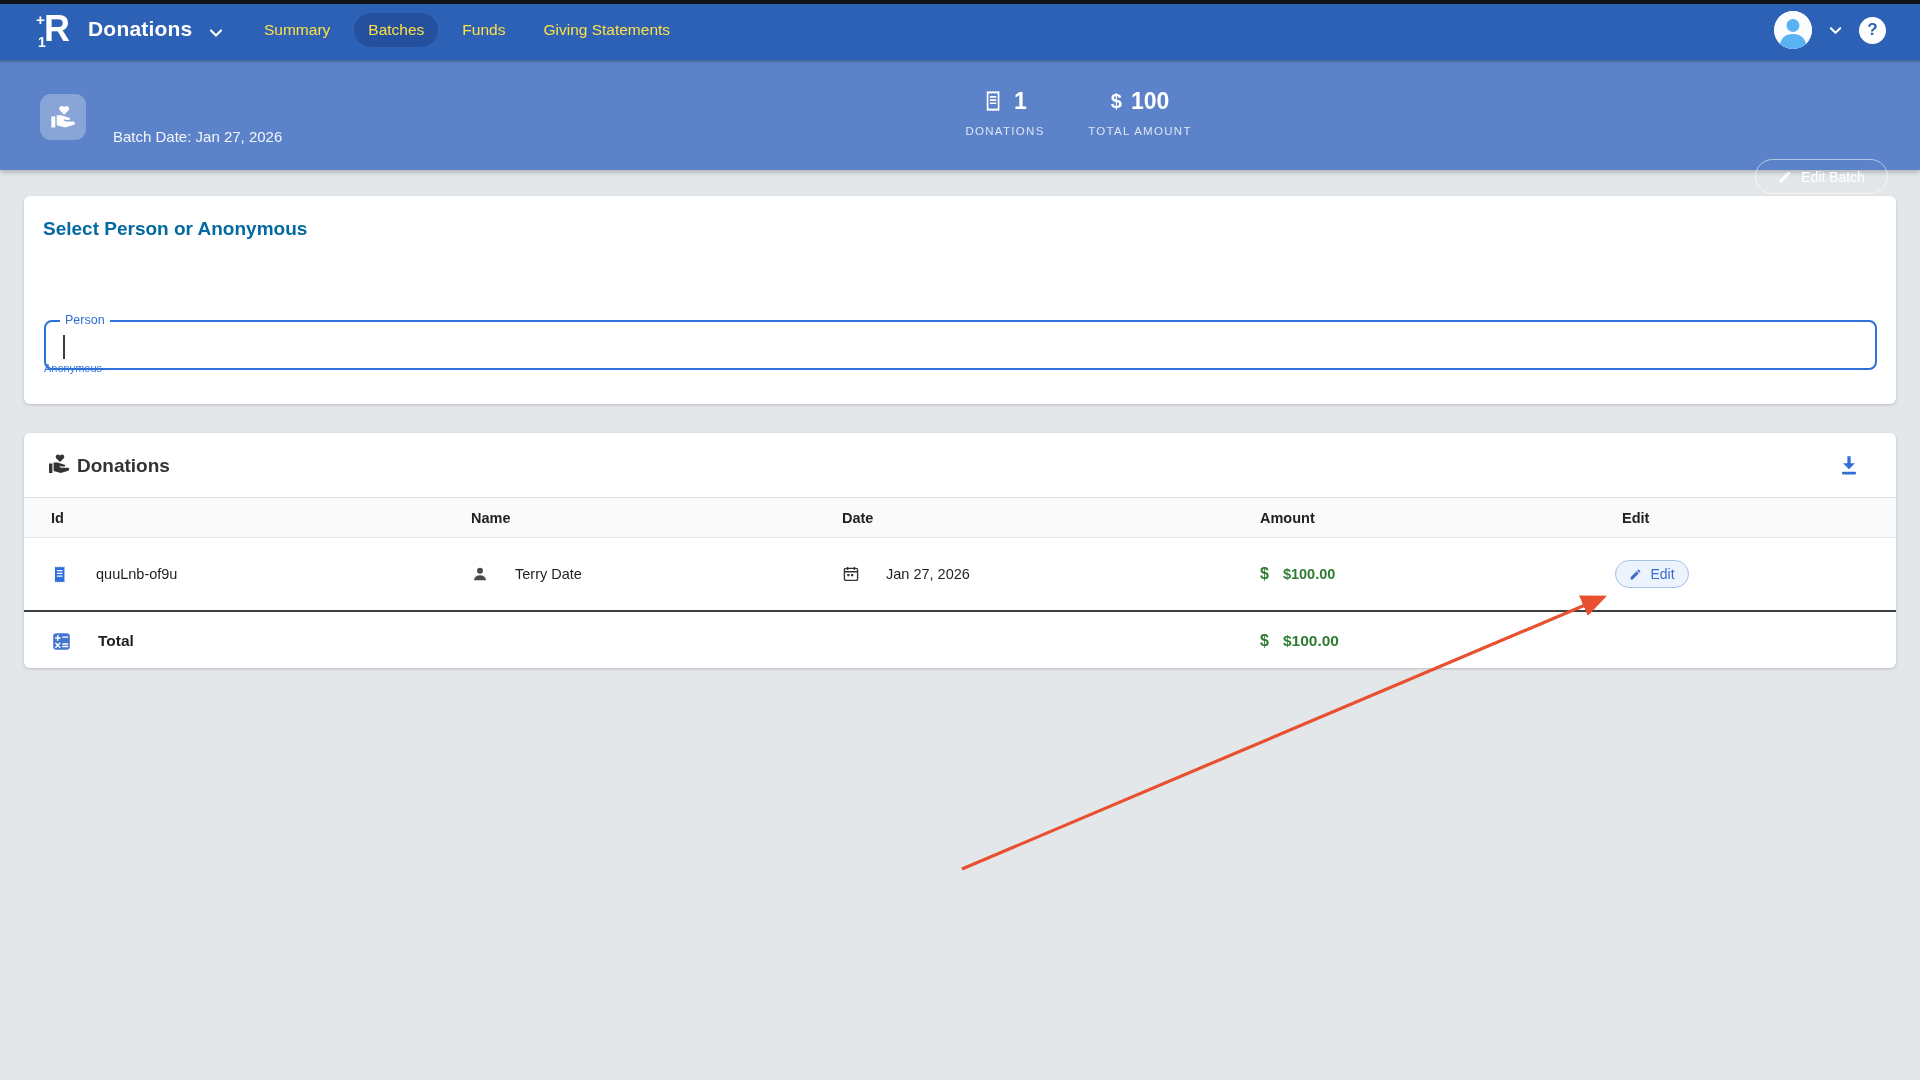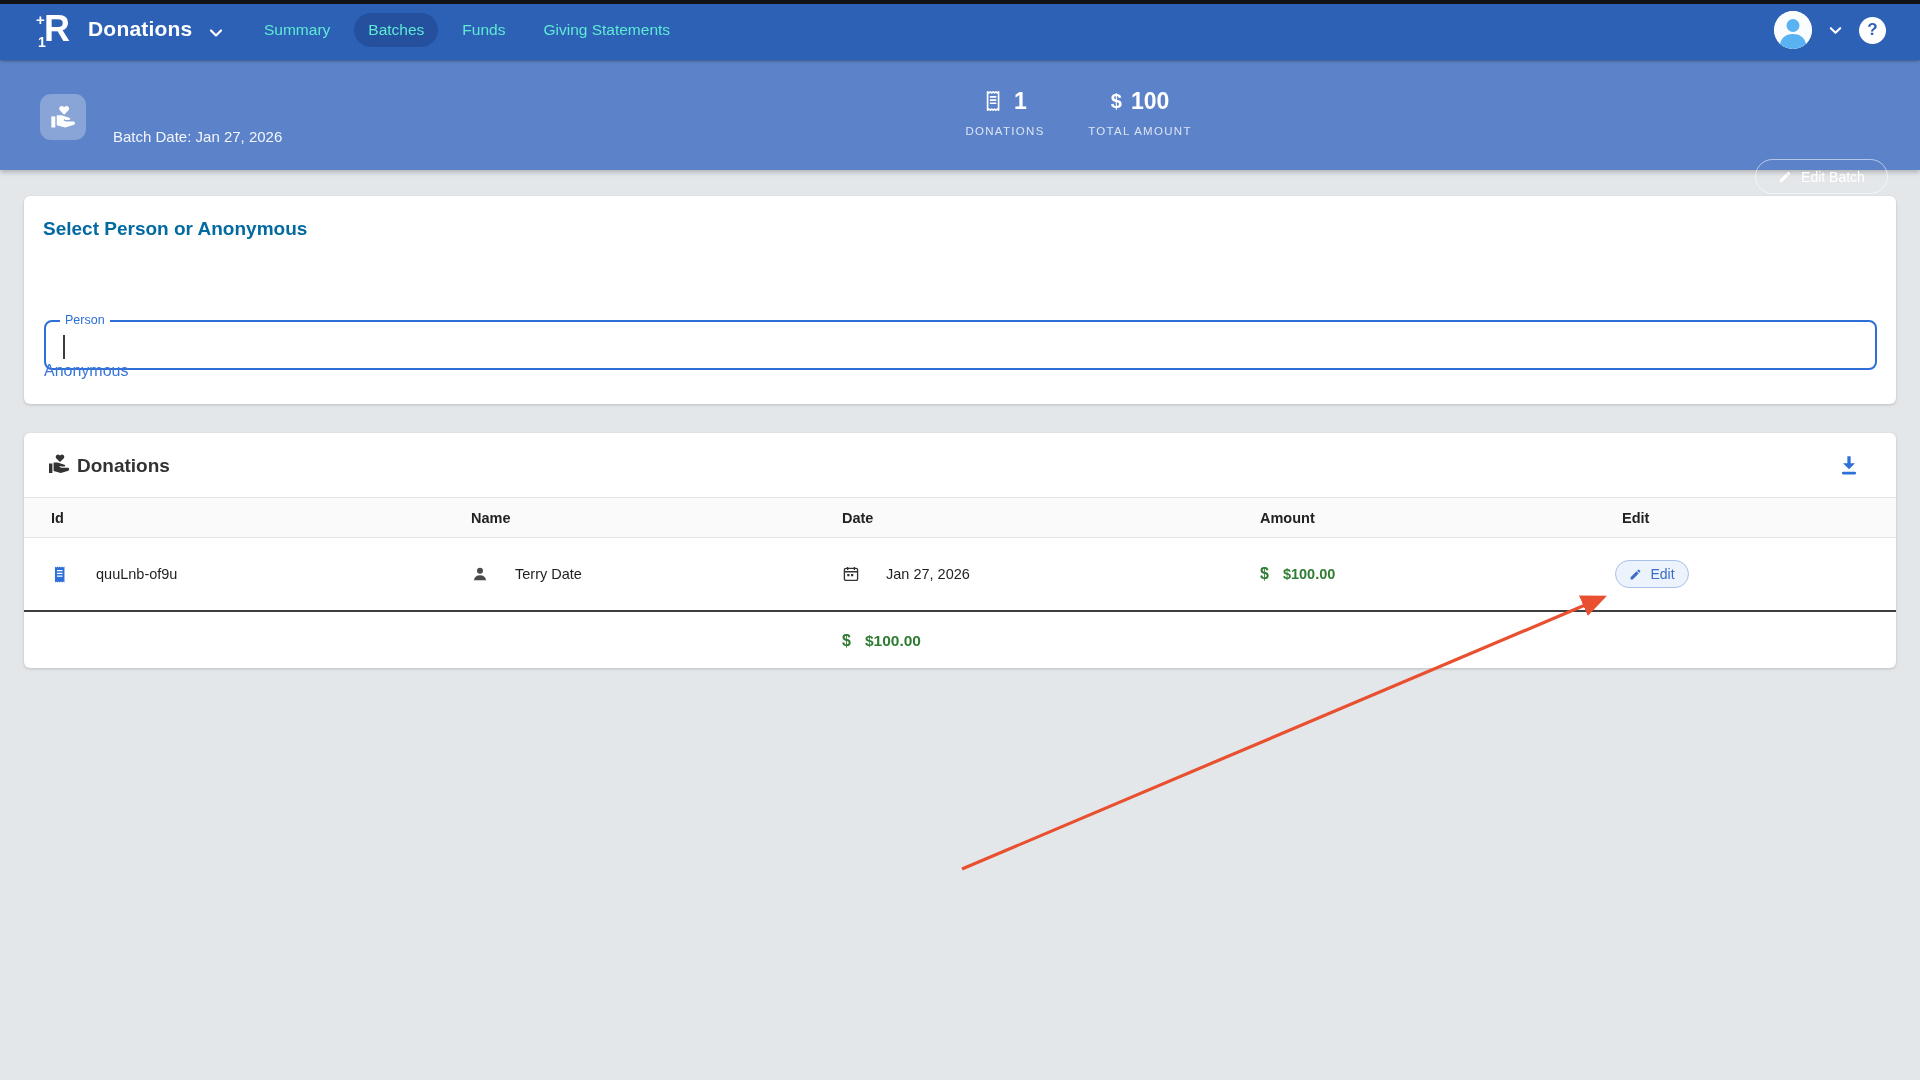--- a/index.html
+++ b/index.html
@@ -11,21 +11,21 @@
   .top-strip { position:absolute; left:0; top:0; width:1920px; height:4px; background:#121316; z-index:30; }
   .navbar { position:absolute; left:0; top:0; width:1920px; height:60px; background:#2d61b6;
     display:flex; align-items:center; z-index:20; box-shadow:0 1px 3px rgba(0,0,0,.35); }
   .logo { position:absolute; left:36px; top:10px; width:42px; height:42px; }
   .logo .r { position:absolute; left:8px; top:-2px; color:#fff; font-weight:800; font-size:36px; }
   .logo .cross { position:absolute; left:0; top:1px; color:#fff; font-weight:800; font-size:15px; }
   .logo .one { position:absolute; left:2px; top:24px; color:#fff; font-weight:800; font-size:14px; }
   .app-title { position:absolute; left:88px; top:17px; color:#fff; font-size:21px; font-weight:700; letter-spacing:.2px; }
   .nav-caret { position:absolute; left:208px; top:25px; }
   .tabs { position:absolute; left:250px; top:0; height:60px; display:flex; align-items:center; gap:10px; }
-  .tab { color:#5eead4; font-size:15.5px; padding:8px 14px; border-radius:18px; white-space:nowrap; cursor:pointer; }
+  .tab { color:#fde047; font-size:15.5px; padding:8px 14px; border-radius:18px; white-space:nowrap; cursor:pointer; }
   .tab.active { background:#24509e; }
   .nav-right { position:absolute; right:34px; top:0; height:60px; display:flex; align-items:center; gap:16px; }
   .avatar { width:38px; height:38px; border-radius:50%; background:#f6f8fb; display:flex; align-items:center; justify-content:center; overflow:hidden; }
   .help-btn { width:27px; height:27px; border-radius:50%; background:#fff; color:#2d61b6;
     font-weight:800; font-size:17px; display:flex; align-items:center; justify-content:center; }
 
   
   .header-band { position:absolute; left:0; top:60px; width:1920px; height:110px; background:#5c83c9;
     z-index:10; box-shadow:0 2px 5px rgba(0,0,0,.25); }
   .batch-icon-box { position:absolute; left:40px; top:34px; width:46px; height:46px; border-radius:11px;
@@ -46,21 +46,21 @@
   .card { position:absolute; left:24px; width:1872px; background:#fff; border-radius:6px;
     box-shadow:0 1px 3px rgba(0,0,0,.18); }
   .card-select { top:196px; height:208px; }
   .card-title { position:absolute; left:19px; top:22px; font-size:19px; font-weight:700; color:#0369a1; }
 
   .person-field { position:absolute; left:20px; top:80px; width:1833px; height:50px;
     border:2px solid #2f6fd8; border-radius:8px; background:#fff;margin-top:44px; }
   .person-label { position:absolute; left:14px; top:-9px; background:#fff; padding:0 5px;
     font-size:12.5px; color:#2f6fd8; }
   .caret { position:absolute; left:17px; top:13px; width:1.5px; height:24px; background:#3c3c3c; }
-  .anon-link { position:absolute; left:20px; top:166px; color:#3b77d8; font-size:16px; cursor:pointer; }
+  .anon-link { position:absolute; left:20px; top:166px; color:#3b77d8; font-size:11px; cursor:pointer; }
 
   .card-donations { top:433px; height:235px; }
   .don-header { position:absolute; left:0; top:0; width:100%; height:64px; }
   .don-title { position:absolute; left:53px; top:22px; font-size:19px; font-weight:700; color:#333; }
   .don-hand-icon { position:absolute; left:23px; top:19px; }
   .download-btn { position:absolute; right:34px; top:20px; width:26px; height:26px; cursor:pointer; }
 
   .t-row { display:grid; grid-template-columns:420px 371px 418px 362px 1fr; align-items:center; padding-left:27px; }
   .t-head { position:absolute; top:64px; left:0; width:100%; height:41px; background:#fafafa;
     border-top:1px solid #e4e4e4; border-bottom:1px solid #e4e4e4; font-size:14.5px; font-weight:700; color:#222; }
@@ -214,20 +214,27 @@
         <div class="row-edit-btn">
           <svg width="13" height="13" viewBox="0 0 24 24" fill="#3a6cc8">
             <path d="M3 17.25V21h3.75L17.81 9.94l-3.75-3.75L3 17.25zM20.71 7.04c.39-.39.39-1.02 0-1.41l-2.34-2.34a.9959.9959 0 0 0-1.41 0l-1.83 1.83 3.75 3.75 1.83-1.83z"></path>
           </svg>
           <span>Edit</span>
         </div>
       </div>
     </div>
 
     <div class="t-row t-total">
+      <div class="cell">
+        <svg width="21" height="21" viewBox="0 0 24 24">
+          <rect x="2.5" y="2.5" width="19" height="19" rx="3.5" fill="#4377cf"></rect>
+          <path d="M7.8 5.5 v5 M5.3 8 h5 M13.5 7 h5.5 M13.5 14.8 h5.5 M13.5 17.8 h5.5 M5.5 14 l4.6 4.6 M10.1 14 l-4.6 4.6" stroke="#fff" stroke-width="1.7" fill="none" stroke-linecap="round"></path>
+        </svg>
+        <span>Total</span>
+      </div>
       <div></div>
       <div></div>
       <div class="cell amount-cell">
         <span class="dsym">$</span>
         <span>$100.00</span>
       </div>
       <div></div>
     </div>
   </div>
 

